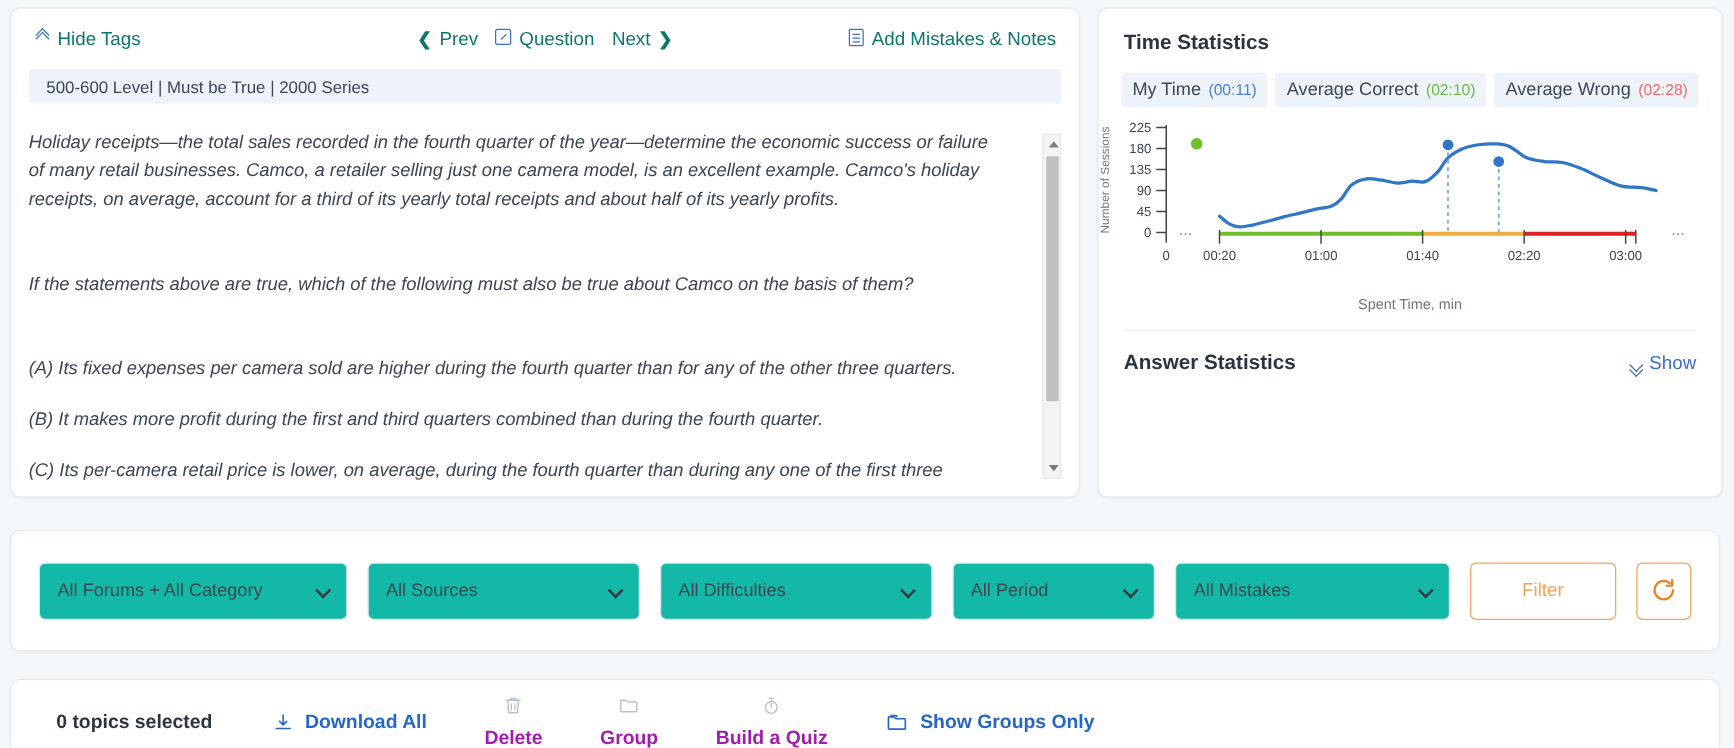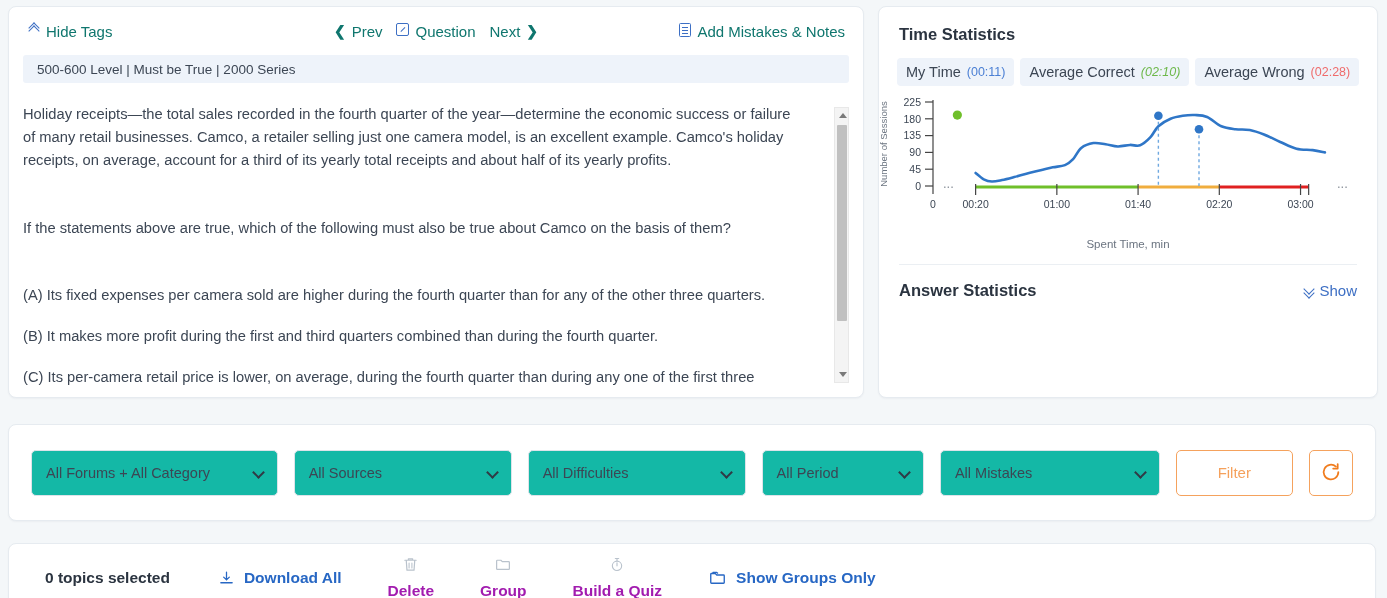--- a/index.html
+++ b/index.html
@@ -88,21 +88,21 @@
   .tag-bar {
     margin: 0 14px; height: 28px;
     background: #eef3fa; border-radius: 3px;
     display: flex; align-items: center; padding: 0 14px;
     font-size: 13.5px; color: #3c4654;
   }
 
   
   .q-body {
     position: absolute; top: 96px; left: 14px; right: 14px; bottom: 12px;
-    overflow: hidden; padding-right: 51px;
+    overflow: hidden; padding-right: 51px; font-style: italic;
   }
   .q-body p {
     margin: 0 0 16px 0;
     font-size: 14.7px; line-height: 1.58; color: #3c4654;
   }
   .q-body p.spacer-after { margin-bottom: 44px; }
   .q-body p.opt { margin-bottom: 18px; }
 
   
   .fake-scroll {
@@ -130,38 +130,38 @@
   .pill-row {
     display: flex; gap: 6px; margin: 14px 0 0 18px;
   }
   .pill {
     background: #eef3fa; border-radius: 4px;
     height: 28px; display: flex; align-items: center; gap: 6px;
     padding: 0 9px; font-size: 14.5px; color: #3c4654;
     white-space: nowrap;
   }
   .pill .t-blue  { color: #4a7fd4; font-size: 12.5px; }
-  .pill .t-green { color: #6db84a; font-size: 12.5px; font-style: italic; }
+  .pill .t-green { color: #6db84a; font-size: 12.5px; }
   .pill .t-red   { color: #ef6b6b; font-size: 12.5px; }
 
   .chart-wrap { position: relative; margin-top: 8px; height: 148px; }
   .chart-caption {
     text-align: center; font-size: 11.5px; color: #6b7480;
     margin-top: -4px;
   }
   .divider {
     height: 1px; background: #ebeff3; margin: 14px 20px 0 20px;
   }
   .answer-row {
     display: flex; align-items: center; margin: 16px 20px 0 20px;
   }
   .answer-title { font-size: 16.5px; font-weight: bold; color: #2b3440; }
   .show-link {
     margin-left: auto; color: #3d6fc4; font-size: 15px;
-    display: inline-flex; align-items: center; gap: 4px; cursor: pointer;
+    display: inline-flex; align-items: flex-end; gap: 4px; cursor: pointer;
   }
   .ico-caret-dn { display: inline-block; width: 11px; height: 11px; position: relative; }
   .ico-caret-dn::before, .ico-caret-dn::after {
     content: ""; position: absolute; left: 1px;
     width: 7px; height: 7px;
     border-right: 1.6px solid #3d6fc4; border-bottom: 1.6px solid #3d6fc4;
     transform: rotate(45deg);
   }
   .ico-caret-dn::before { top: 0px; }
   .ico-caret-dn::after  { top: 3.5px; }

